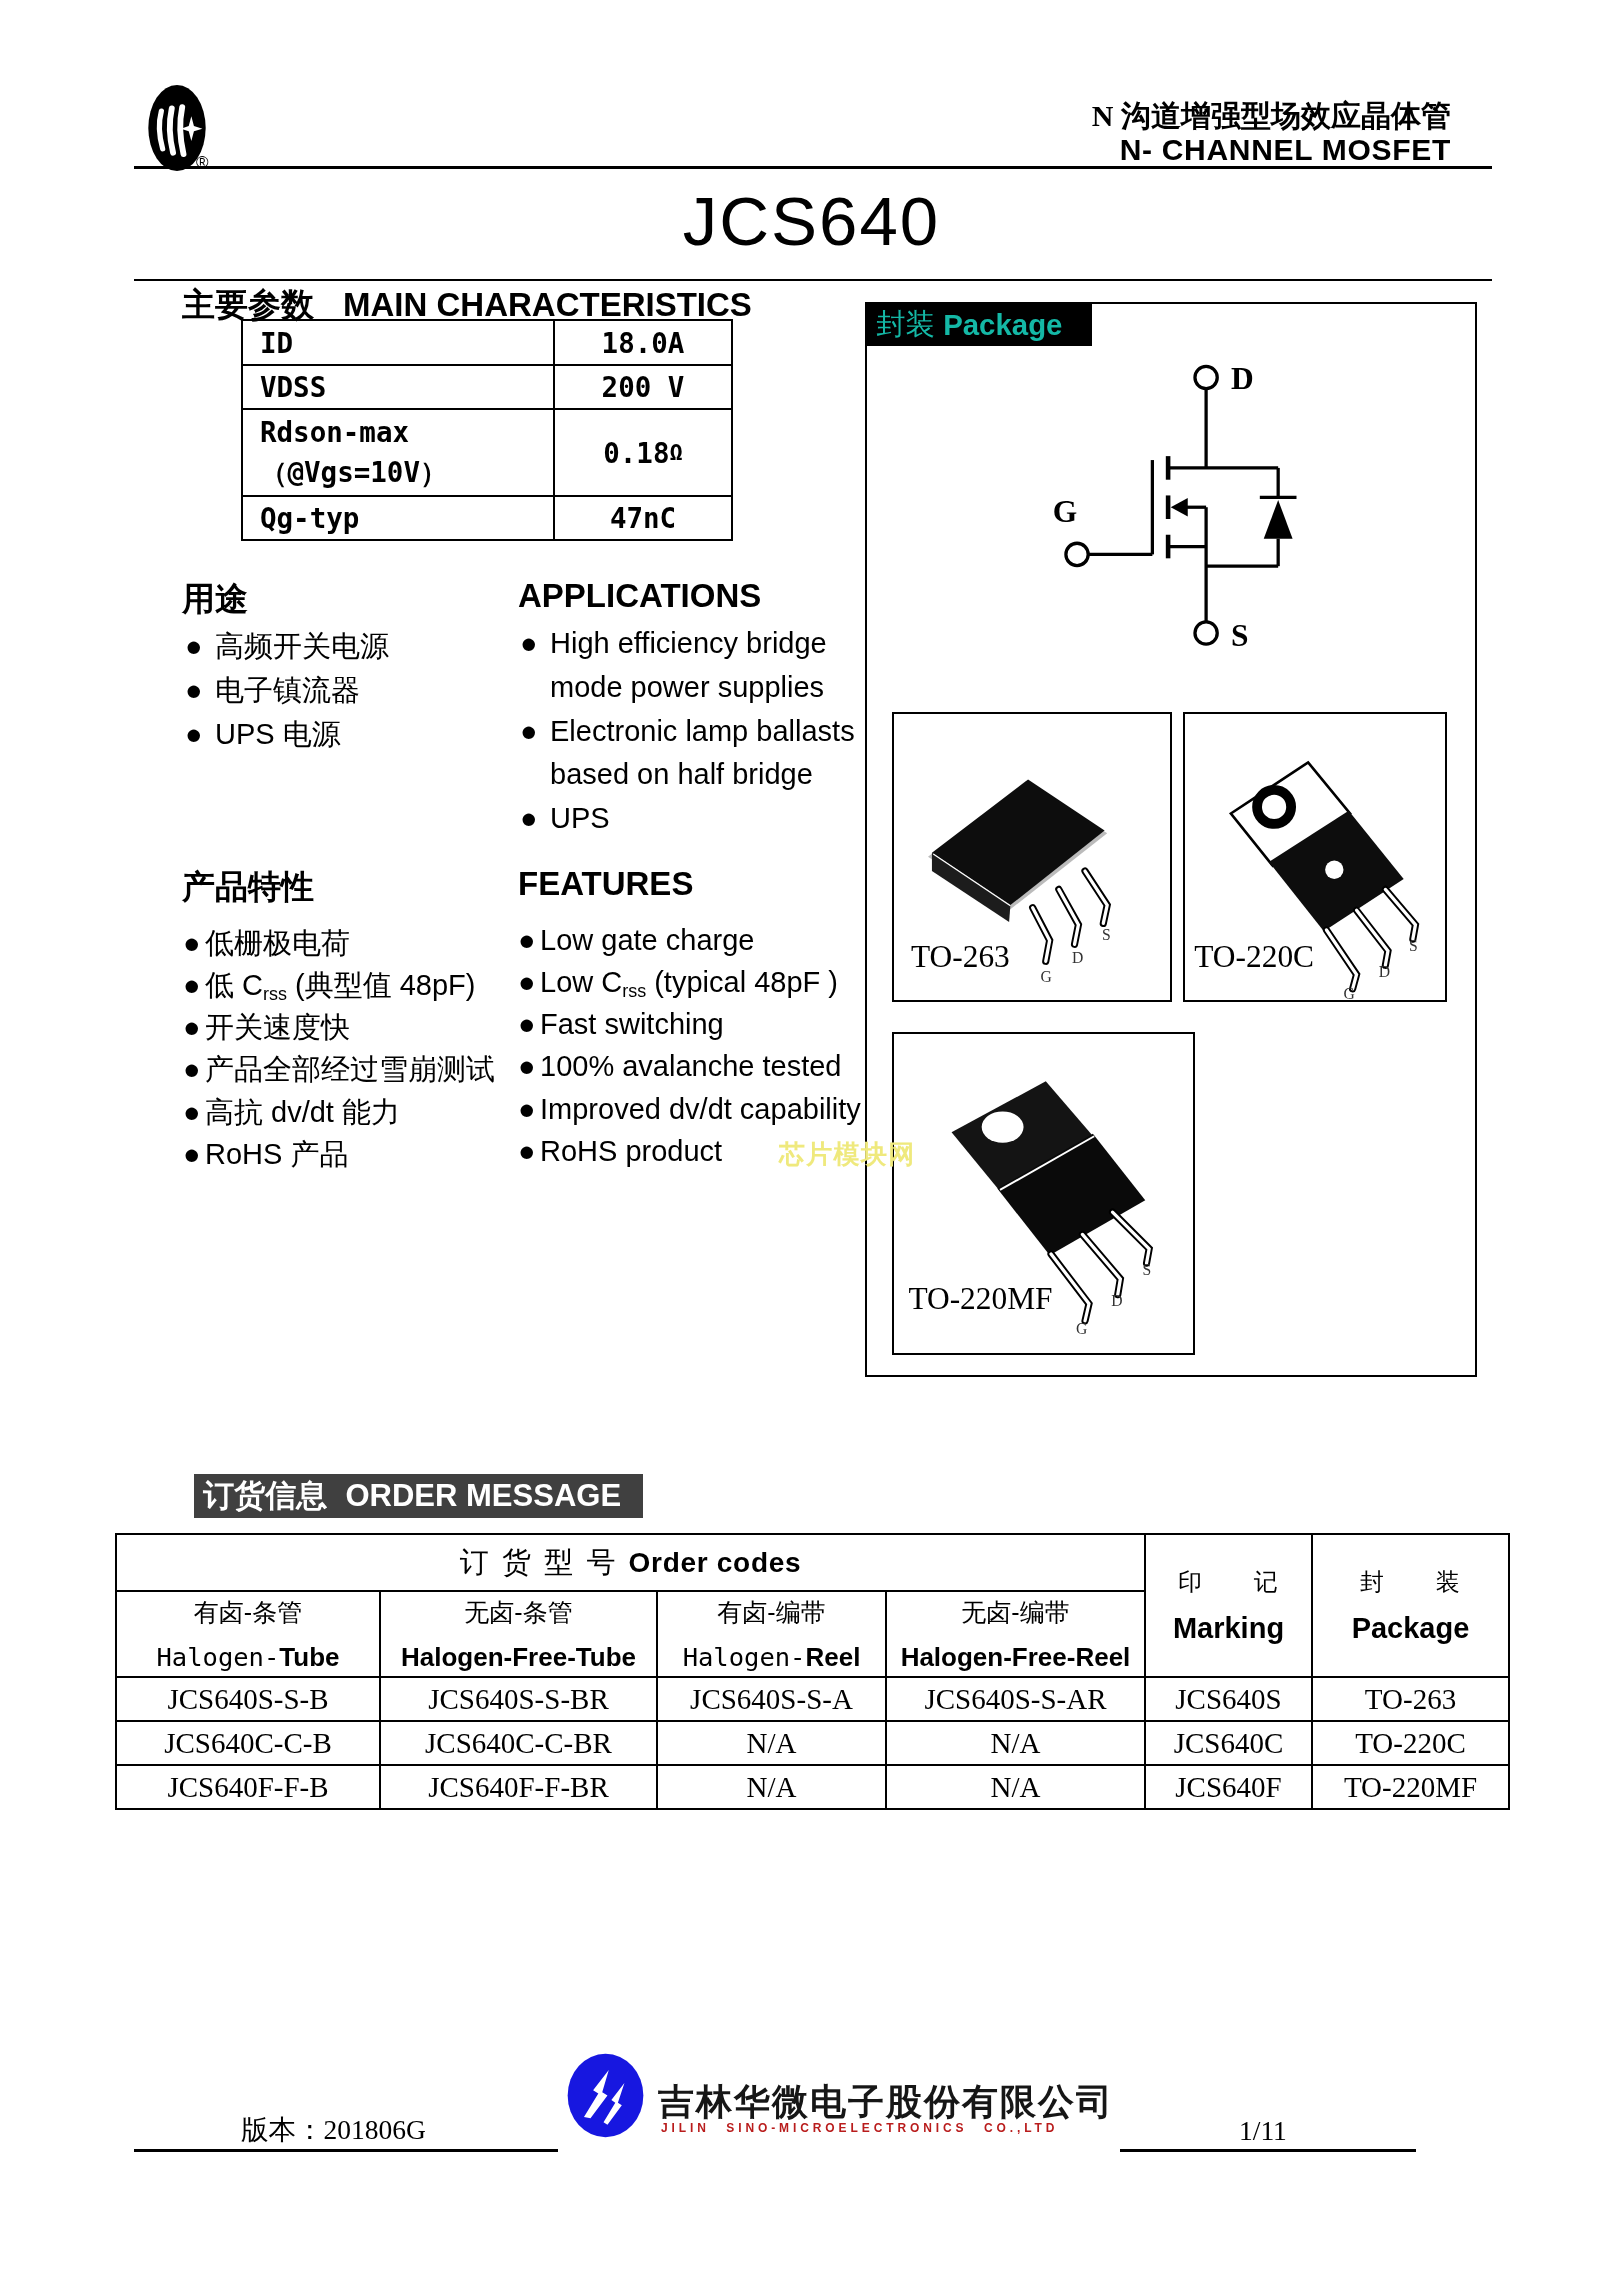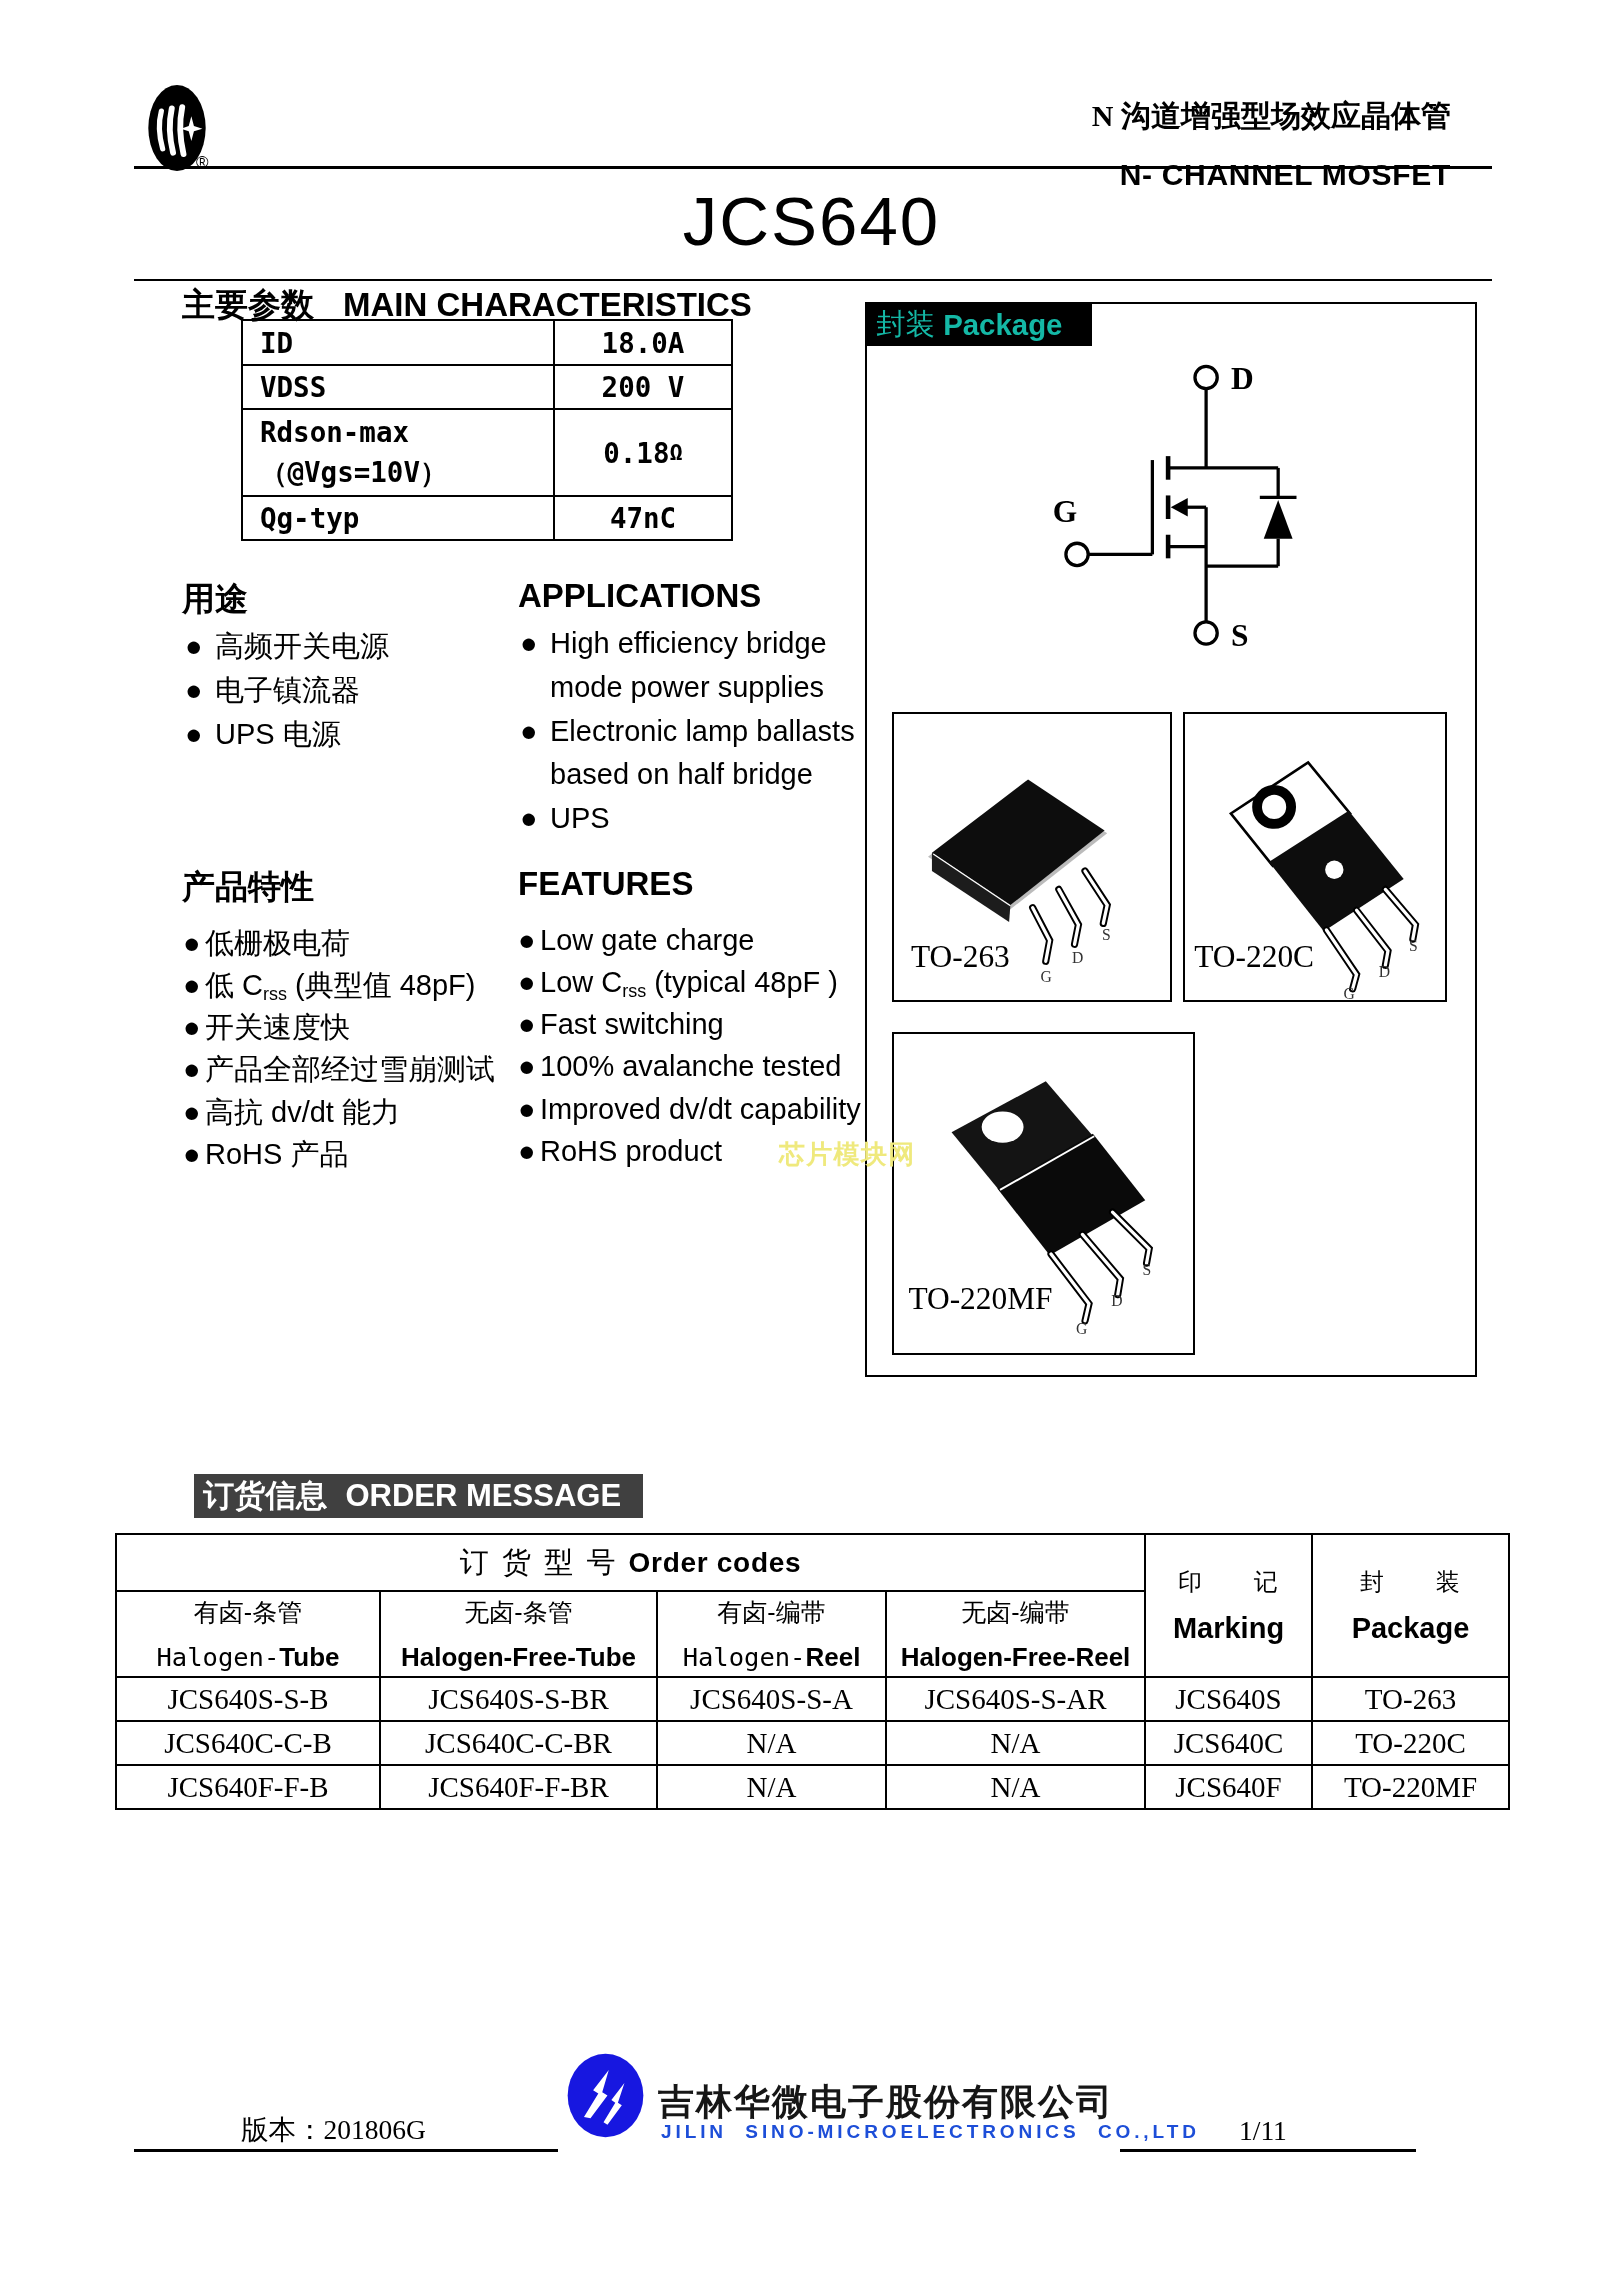--- a/index.html
+++ b/index.html
@@ -4,21 +4,21 @@
 <style>
   html,body{margin:0;padding:0;background:#9a9a9a;}
   .page{
     position:relative;width:1623px;height:2295px;background:#ffffff;
     font-family:"Liberation Sans",sans-serif;color:#000;overflow:hidden;
   }
   .abs{position:absolute;}
   .rule{background:#000;}
   
   .hdr-cn{font-size:30px;font-weight:bold;font-family:"Liberation Serif",serif;}
-  .hdr-en{font-size:30px;font-weight:bold;letter-spacing:0.7px;margin-top:25px;}
+  .hdr-en{font-size:30px;font-weight:bold;letter-spacing:0.7px;}
   .title{font-size:69px;font-weight:400;letter-spacing:2px;}
   .h1{font-size:33px;font-weight:bold;}
   
   .mc-table{display:grid;grid-template-columns:310px 178px;grid-template-rows:43px 44px 87px 44px;border:2.6px solid #000;}
   .mc-cell{display:flex;align-items:center;font-size:27.5px;font-family:"DejaVu Sans Mono",monospace;font-weight:bold;}
   .mc-param{padding-left:17px;}
   .mc-val{justify-content:center;border-left:2px solid #000;}
   .mc-bt{border-top:2px solid #000;}
   .omega{font-size:22px;vertical-align:3.9px;}
   
@@ -45,21 +45,21 @@
   .ot-sub .enl .pre{font-family:"DejaVu Sans Mono",monospace;font-weight:normal;}
   .ot-sub .enl b{font-size:26px;}
   .ot-mk{flex-direction:column;gap:14.4px;}
   .ot-mk .cnl{font-size:24px;letter-spacing:1.3px;font-family:Liberation Serif, serif;}
   .ot-mk .enl{font-size:29px;font-weight:bold;}
   .ot-data{font-family:"Liberation Serif",serif;font-size:29px;}
   
   .f-version{font-family:"Liberation Serif",serif;font-size:27.5px;}
   .f-page{font-family:"Liberation Serif",serif;font-size:27.5px;}
   .f-cn{font-size:36px;font-weight:bold;color:#161616;letter-spacing:2px;white-space:nowrap;}
-  .f-en{font-size:19px;font-weight:bold;color:#1d4ed8;letter-spacing:3.9px;word-spacing:9.2px;white-space:nowrap;}
+  .f-en{font-size:12px;font-weight:bold;color:#b91c1c;letter-spacing:3.9px;word-spacing:9.2px;white-space:nowrap;}
   .reg{font-size:17px;}
 </style>
 </head>
 <body>
 
 <div class="page">
 
   <div class="abs" style="left:148px;top:85px;width:58px;height:86px;">
     <svg width="58" height="86" viewBox="0 0 88 132">
       <ellipse cx="44" cy="66" rx="44" ry="66" fill="#000"></ellipse>

